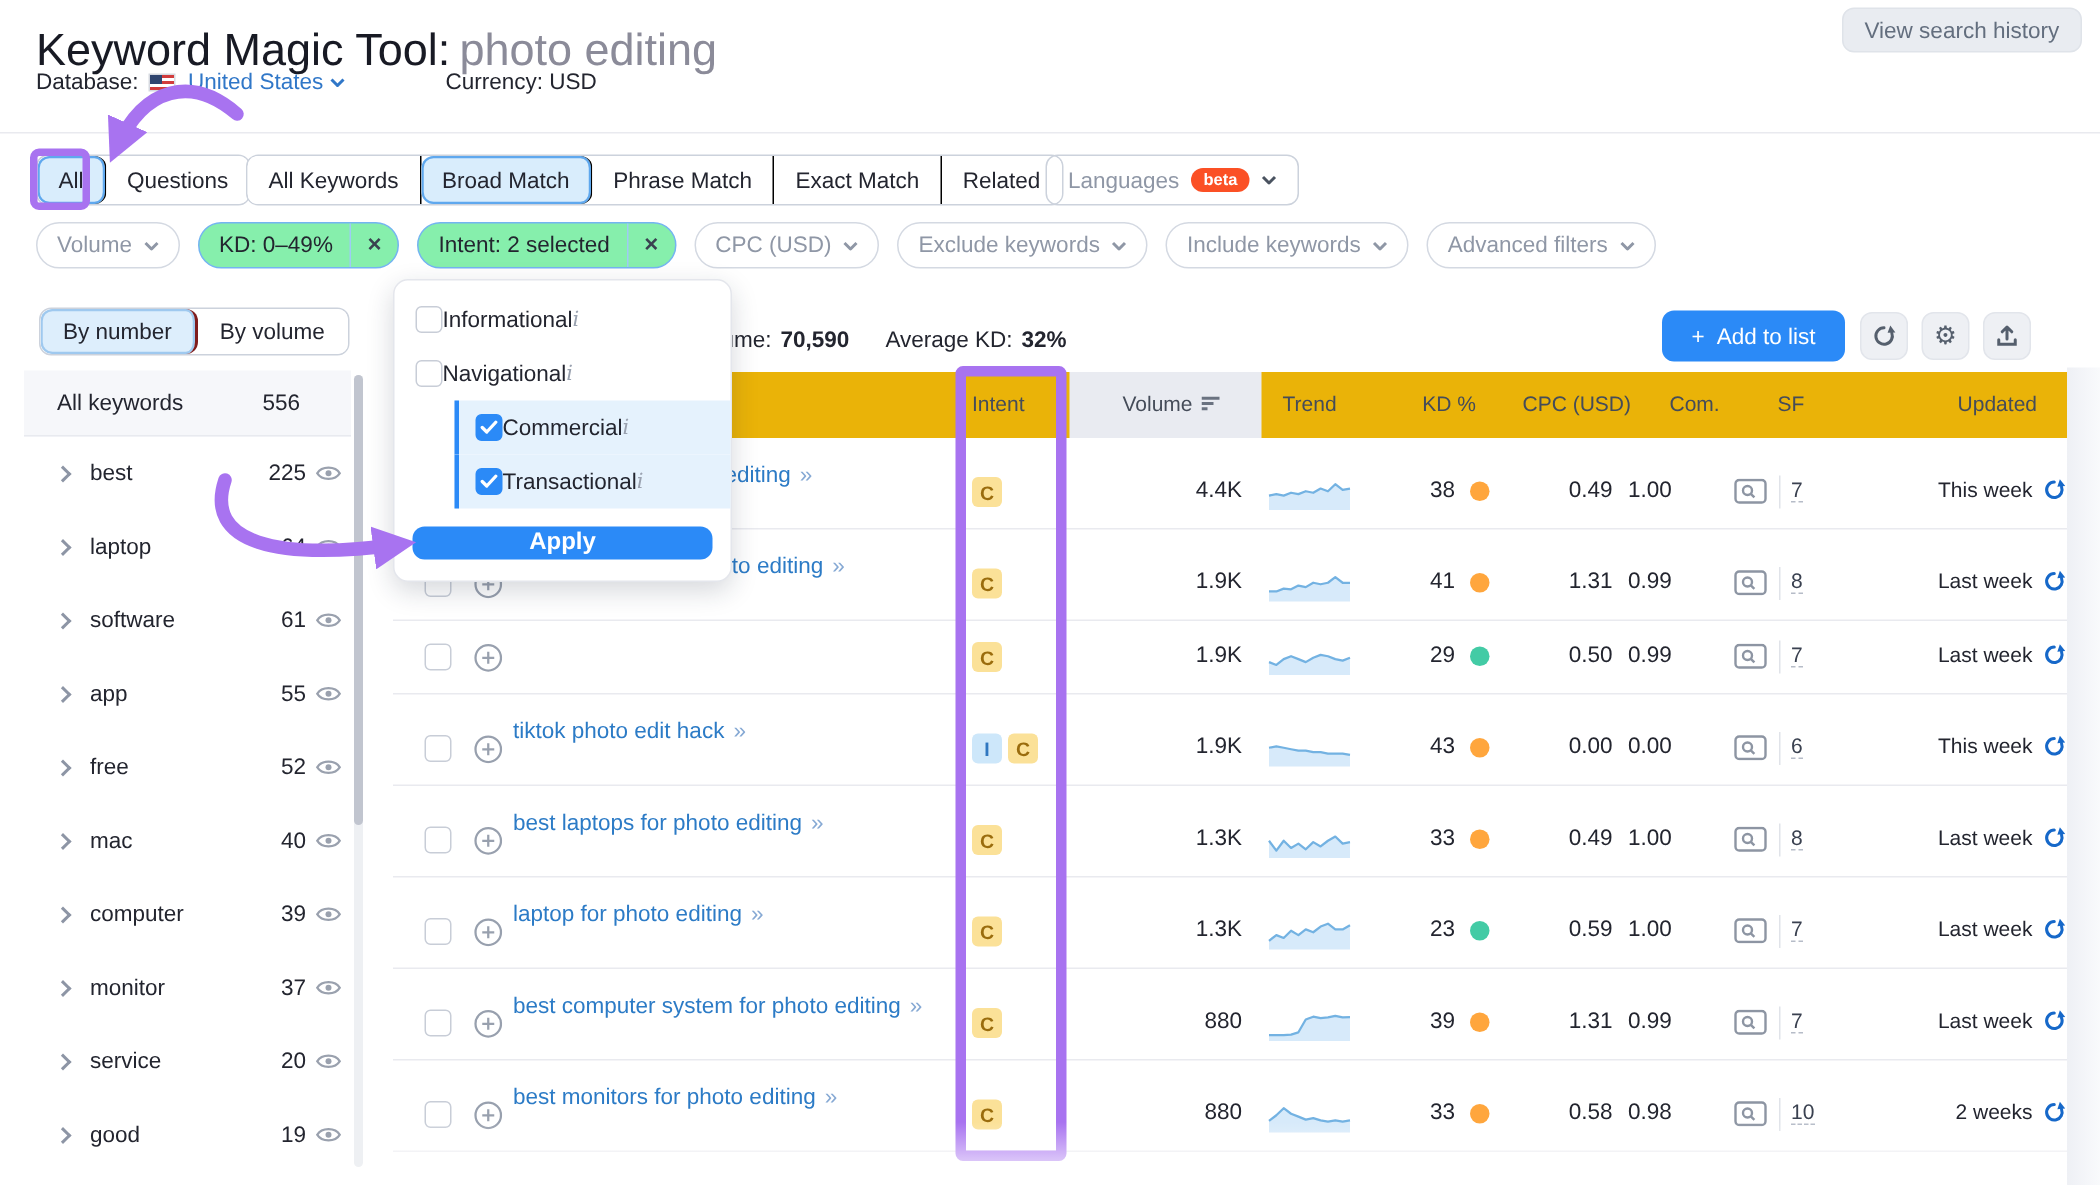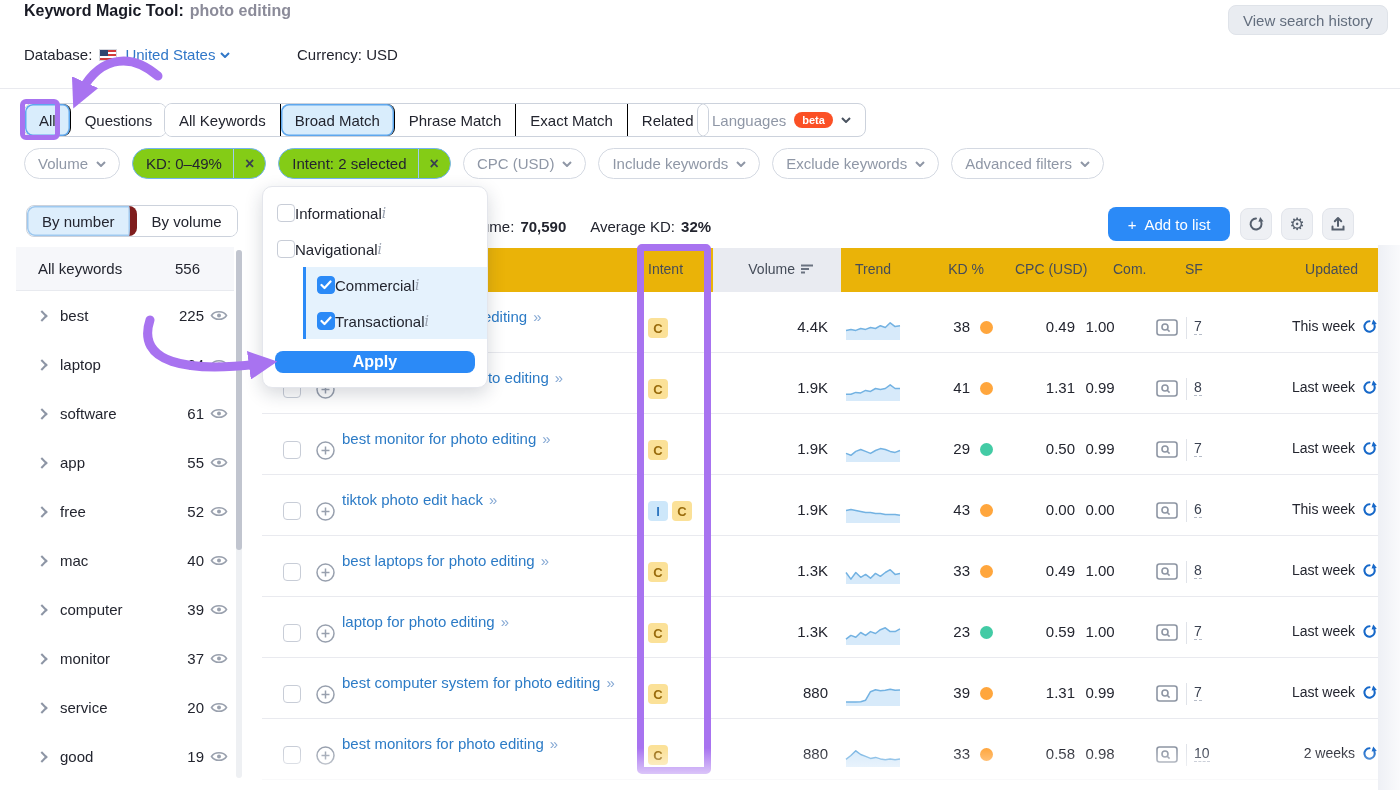--- a/index.html
+++ b/index.html
@@ -1,21 +1,21 @@
 <!DOCTYPE html>
 <html><head>
 <meta charset="utf-8">
 <style>
   * { margin:0; padding:0; box-sizing:border-box; }
   html,body { width:1400px; height:790px; }
   body { font-family:"Liberation Sans","DejaVu Sans",sans-serif; background:#fff; color:#23252f; overflow:hidden; }
   #app { position:relative; width:1400px; height:790px; background:#fff; overflow:hidden; }
 
   
-  .page-title { position:absolute; left:24px; top:2px; font-size:16px; font-weight:bold; color:#181a24; }
+  .page-title { position:absolute; left:24px; top:17px; font-size:30px; font-weight:normal; color:#181a24; }
   .page-title .query { color:#8b8b99; margin-left:6px; }
   .history-btn { position:absolute; left:1228px; top:5px; height:30px; padding:0 14px; background:#e9ecf1; border:1px solid #dfe3e9; border-radius:8px; font-size:15px; color:#636e7e; display:flex; align-items:center; cursor:pointer; }
   .db-row { position:absolute; left:24px; top:46px; display:flex; align-items:center; font-size:15px; color:#23252f; }
   .db-link { color:#3077c8; display:flex; align-items:center; gap:5px; margin-left:8px; cursor:pointer; }
   .flag { display:inline-block; width:18px; height:12px; margin-left:7px; position:relative; background:repeating-linear-gradient(#d23c3c 0 2px,#fff 2px 4px); border:0.5px solid #d6d9e0; }
   .flag::after { content:""; position:absolute; left:0; top:0; width:8px; height:6px; background:#30456f; }
   .currency { position:absolute; left:267px; top:46px; font-size:15px;margin-left:30px; }
   .top-divider { position:absolute; left:0; top:88px; width:1400px; height:1px; background:#e9eaef; }
 
   
@@ -24,26 +24,26 @@
   .tabgroup .tab:last-child { border-right:none; }
   .tabgroup .tab.sel { background:#d9edfc; box-shadow:inset 0 0 0 1.5px #5fa8ee; border-radius:8px; }
   #scope-tabs { left:24px; }
   #match-tabs { left:164px; }
   .lang-btn { position:absolute; left:697px; top:103px; height:34px; border:1px solid #ccd2dc; border-radius:8px; display:flex; align-items:center; gap:8px; padding:0 14px; font-size:15px; color:#8f97a6; cursor:pointer; }
   .beta-pill { background:#fb5025; color:#fff; font-size:11px; font-weight:bold; border-radius:9px; padding:2px 8px; }
 
   
   #filter-row { position:absolute; left:24px; top:148px; display:flex; gap:12px; }
   .chip { height:31px; border:1px solid #d4d9e2; border-radius:16px; background:#fff; display:flex; align-items:center; padding:0 13px; font-size:15px; color:#8f97a6; gap:8px; cursor:pointer; white-space:nowrap; }
-  .chip.active { background:#84cc16; border-color:#74b4f1; color:#23252f; padding-right:0;justify-content:space-between; }
+  .chip.active { background:#86efac; border-color:#74b4f1; color:#23252f; padding-right:0;justify-content:space-between; }
   .chip .x { border-left:1px solid #9ecbf4; margin-left:3px; padding:0 11px; font-size:16px; font-weight:bold; color:#3a4150; align-self:stretch; display:flex; align-items:center; }
 
   
   .seg { position:absolute; left:26px; top:205px; height:32px; display:flex; border:1px solid #ccd2dc; border-radius:8px; overflow:hidden; }
-  .seg .sbtn { padding:0 15px; display:flex; align-items:center; font-size:15px; cursor:pointer; background:#fff; border-right:7px solid #7f1d1d; }
+  .seg .sbtn { padding:0 15px; display:flex; align-items:center; font-size:15px; cursor:pointer; background:#fff; border-right:2px solid #7f1d1d; }
   .seg .sbtn:last-child { border-right:none; }
   .seg .sbtn.sel { background:#ddeefc; box-shadow:inset 0 0 0 1.5px #9fc9ef; border-radius:8px; }
   #side-list { position:absolute; left:16px; top:247px; width:218px; }
   .side-head { height:44px; background:#f6f7fa; border-bottom:1px solid #e8eaef; display:flex; align-items:center; padding:0 6px 0 22px; font-size:15px; }
   .side-head .cnt { margin-left:auto; margin-right:28px; }
   .side-item { height:49px; display:flex; align-items:center; padding:0 6px 0 22px; font-size:15px; cursor:pointer; }
   .side-item .cnt { margin-left:auto; margin-right:6px; }
   .chev-r { width:8px; height:8px; border-right:2px solid #8d95a5; border-top:2px solid #8d95a5; transform:rotate(45deg); margin-right:14px; flex:0 0 auto; }
   .side-sb-track { position:absolute; left:236px; top:250px; width:6px; height:528px; background:#eef0f3; border-radius:3px; }
   .side-sb-thumb { position:absolute; left:236px; top:250px; width:6px; height:300px; background:#c1c5cf; border-radius:3px; cursor:grab; }
@@ -154,27 +154,27 @@
         <span>Intent: 2 selected</span>
         <span class="x">×</span>
       </div>
       <div class="chip">
         <span>CPC (USD)</span>
         <svg width="10" height="6">
           <polyline points="1,1 5,5 9,1" fill="none" stroke="#8f97a6" stroke-width="2"></polyline>
         </svg>
       </div>
       <div class="chip">
-        <span>Include keywords</span>
+        <span>Exclude keywords</span>
         <svg width="10" height="6">
           <polyline points="1,1 5,5 9,1" fill="none" stroke="#8f97a6" stroke-width="2"></polyline>
         </svg>
       </div>
       <div class="chip">
-        <span>Exclude keywords</span>
+        <span>Include keywords</span>
         <svg width="10" height="6">
           <polyline points="1,1 5,5 9,1" fill="none" stroke="#8f97a6" stroke-width="2"></polyline>
         </svg>
       </div>
       <div class="chip">
         <span>Advanced filters</span>
         <svg width="10" height="6">
           <polyline points="1,1 5,5 9,1" fill="none" stroke="#8f97a6" stroke-width="2"></polyline>
         </svg>
       </div>
@@ -401,21 +401,20 @@
             <polygon points="12,0.5 15.8,5.4 10.2,5.8" fill="#1668c9"></polygon>
           </svg></div>
       </div>
       <div class="trow">
         <div class="cbox"></div>
         <div class="plusico"><svg width="19" height="19" viewBox="0 0 19 19">
             <circle cx="9.5" cy="9.5" r="8.5" fill="none" stroke="#98a0ae" stroke-width="1.5"></circle>
             <line x1="5.5" y1="9.5" x2="13.5" y2="9.5" stroke="#98a0ae" stroke-width="1.5"></line>
             <line x1="9.5" y1="5.5" x2="9.5" y2="13.5" stroke="#98a0ae" stroke-width="1.5"></line>
           </svg></div>
-        <div class="kw"><span>best monitor for photo editing</span><span class="arr2">»</span></div>
         <div class="cell intent-c">
           <span class="badge" style="background: rgb(251, 225, 152); color: rgb(154, 108, 13);">C</span>
         </div>
         <div class="cell vol">1.9K</div>
         <div class="cell trendc"><svg width="56" height="26">
             <path d="M1.0,16.4 L5.9,18.3 L10.8,14.4 L15.7,12.5 L20.6,14.4 L25.5,16.4 L30.5,13.5 L35.4,11.6 L40.3,12.5 L45.2,14.4 L50.1,15.4 L55.0,13.5 L55.0,25 L1.0,25 Z" fill="#d7eafa"></path>
             <polyline points="1.0,16.4 5.9,18.3 10.8,14.4 15.7,12.5 20.6,14.4 25.5,16.4 30.5,13.5 35.4,11.6 40.3,12.5 45.2,14.4 50.1,15.4 55.0,13.5" fill="none" stroke="#73b2e2" stroke-width="1.5" stroke-linejoin="round"></polyline>
           </svg></div>
         <div class="cell kdnum">29</div>
         <div class="kddot" style="background: rgb(67, 203, 165);"></div>

